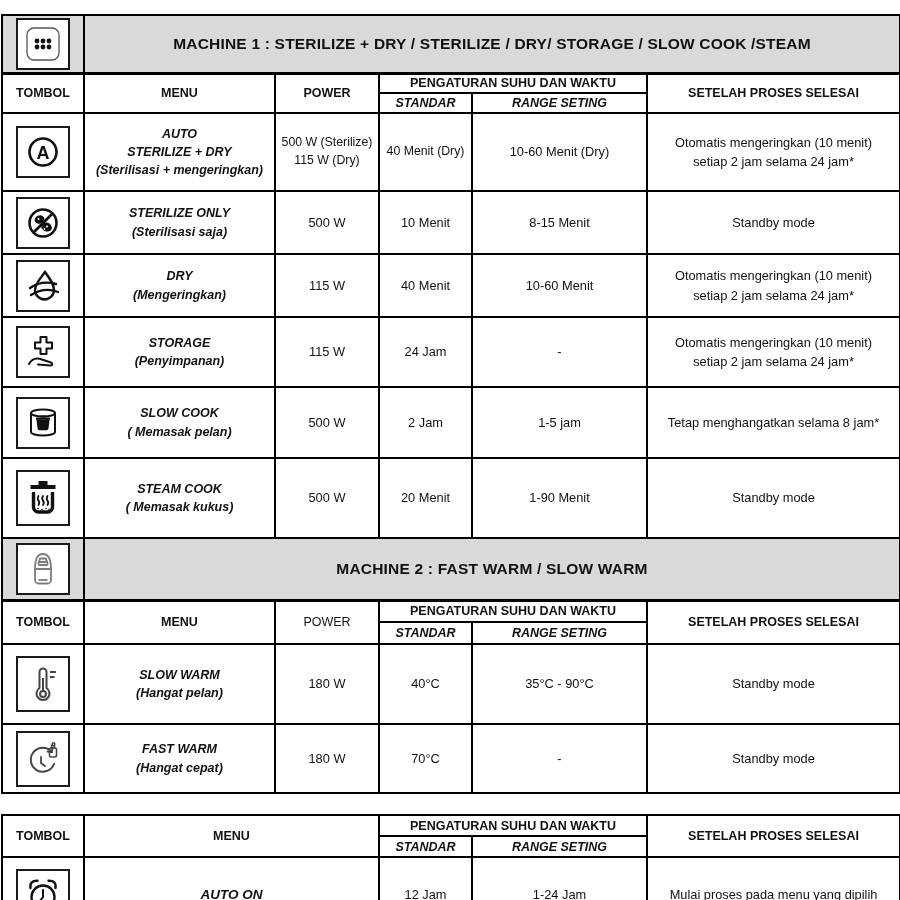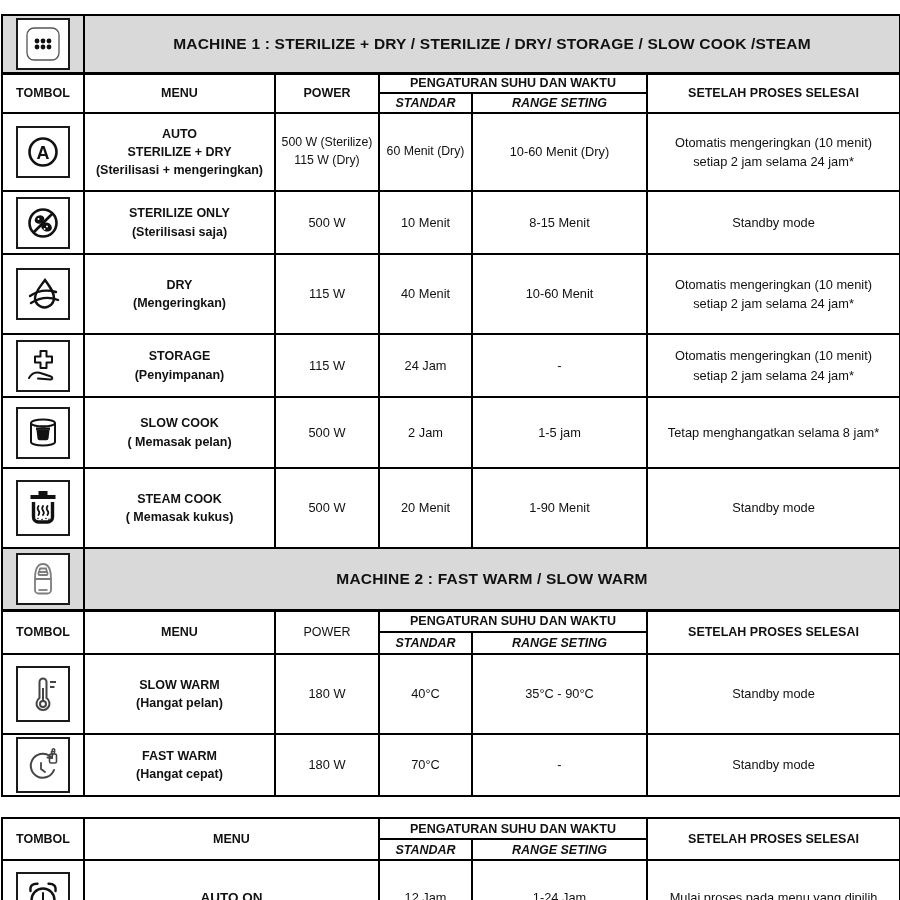--- a/index.html
+++ b/index.html
@@ -4,21 +4,21 @@
 <style>
   html,body{margin:0;padding:0;background:#fff;}
   body{width:900px;height:900px;font-family:"Liberation Sans",sans-serif;color:#111;}
   .page{padding:14px 0 0 1px;}
   table{border-collapse:collapse;table-layout:fixed;width:898px;border-radius:14px;}
   td{border:2px solid #000;text-align:center;vertical-align:middle;padding:1px 2px;overflow:hidden;}
   tr.band td{background:#d9d9d9;border-bottom-width:3px;}
   .band-title{font-weight:bold;font-size:15.5px;letter-spacing:.2px;}
   .hdr{font-weight:bold;font-size:12.5px;}
   .hdr-reg{font-weight:normal;font-size:12.5px;}
-  .menu b{display:block;font-size:12.5px;line-height:1.45;}
+  .menu b{display:block;font-size:12.5px;line-height:1.45;font-style:italic;}
   .val{font-size:12.8px;line-height:1.5;}
   .val-sm{font-size:12.3px;line-height:1.45;}
   .icon-box{width:50px;height:48px;background:#fff;border:2px solid #1a1a1a;
             display:flex;align-items:center;justify-content:center;margin:0 auto;}
   .icon-box.tall{height:52px;}
   .gap{height:20px;}
   svg{display:block;}
   .subline td{border-top-width:2px;font-style:italic;}
 </style>
 </head>
@@ -75,21 +75,21 @@
       </td>
       <td class="menu">
         <b>AUTO</b>
         <b>STERILIZE + DRY</b>
         <b>(Sterilisasi + mengeringkan)</b>
       </td>
       <td class="val-sm">
         <div>500 W (Sterilize)</div>
             <div>115 W (Dry)</div>
       </td>
-      <td class="val-sm">60 Menit (Dry)</td>
+      <td class="val-sm">40 Menit (Dry)</td>
       <td class="val">10-60 Menit (Dry)</td>
       <td class="val">
         <div>Otomatis mengeringkan (10 menit)</div>
             <div>setiap 2 jam selama 24 jam*</div>
       </td>
     </tr>
 
     <tr style="height:63px">
       <td>
         <div class="icon-box">
@@ -111,21 +111,21 @@
       <td class="val">
             <div>500 W</div>
           </td>
       <td class="val">10 Menit</td>
       <td class="val">8-15 Menit</td>
       <td class="val">
             <div>Standby mode</div>
           </td>
     </tr>
 
-    <tr style="height:80px">
+    <tr style="height:63px">
       <td>
         <div class="icon-box">
           <svg width="40" height="40" viewBox="0 0 40 40" fill="none" stroke="#111" stroke-width="2.4" stroke-linecap="round">
             <path d="M22,6 C17,13 12,18 12,24 a9.5,9.5 0 0 0 19,0 C31,18 27,13 22,6 Z"></path>
             <path d="M7,22 C14,17 22,15 33,18"></path>
             <path d="M8,29 C16,24 25,22 35,26"></path>
           </svg>
         </div>
       </td>
       <td class="menu">
@@ -136,21 +136,21 @@
             <div>115 W</div>
           </td>
       <td class="val">40 Menit</td>
       <td class="val">10-60 Menit</td>
       <td class="val">
         <div>Otomatis mengeringkan (10 menit)</div>
             <div>setiap 2 jam selama 24 jam*</div>
       </td>
     </tr>
 
-    <tr style="height:63px">
+    <tr style="height:70px">
       <td>
         <div class="icon-box">
           <svg width="40" height="40" viewBox="0 0 40 40" fill="none" stroke="#111" stroke-width="2" stroke-linejoin="round">
             <path d="M17.5,5 h6 v5.5 h5.5 v6 h-5.5 v5.5 h-6 v-5.5 h-5.5 v-6 h5.5 Z"></path>
             <path d="M6,32 C9,26.5 14,25.5 19,27.5 L28,30.5 C30,31.2 29.6,33.6 27.4,33.4 L15,32.6" stroke-linecap="round"></path>
           </svg>
         </div>
       </td>
       <td class="menu">
         <b>STORAGE</b>
@@ -282,21 +282,21 @@
       <td class="val">
             <div>180 W</div>
           </td>
       <td class="val">40°C</td>
       <td class="val">35°C - 90°C</td>
       <td class="val">
             <div>Standby mode</div>
           </td>
     </tr>
 
-    <tr style="height:62px">
+    <tr style="height:69px">
       <td>
         <div class="icon-box tall">
           <svg width="40" height="44" viewBox="0 0 40 44" fill="none" stroke="#444" stroke-width="2" stroke-linecap="round">
             <path d="M29,15 A12,12 0 1 0 31,27"></path>
             <path d="M29,15 l-4.5,-0.5 M29,15 l0.5,-4.5" stroke-width="1.8"></path>
             <path d="M18,20 v6 l4,3" stroke-width="1.8"></path>
             <rect x="26.5" y="11" width="7" height="9" rx="1.5" stroke-width="1.6"></rect>
             <path d="M28.5,11 v-2.5 h3 v2.5 M29.3,6.5 q1.2,-1.5 2.4,0 v2 h-2.4 Z" stroke-width="1.4"></path>
           </svg>
         </div>

